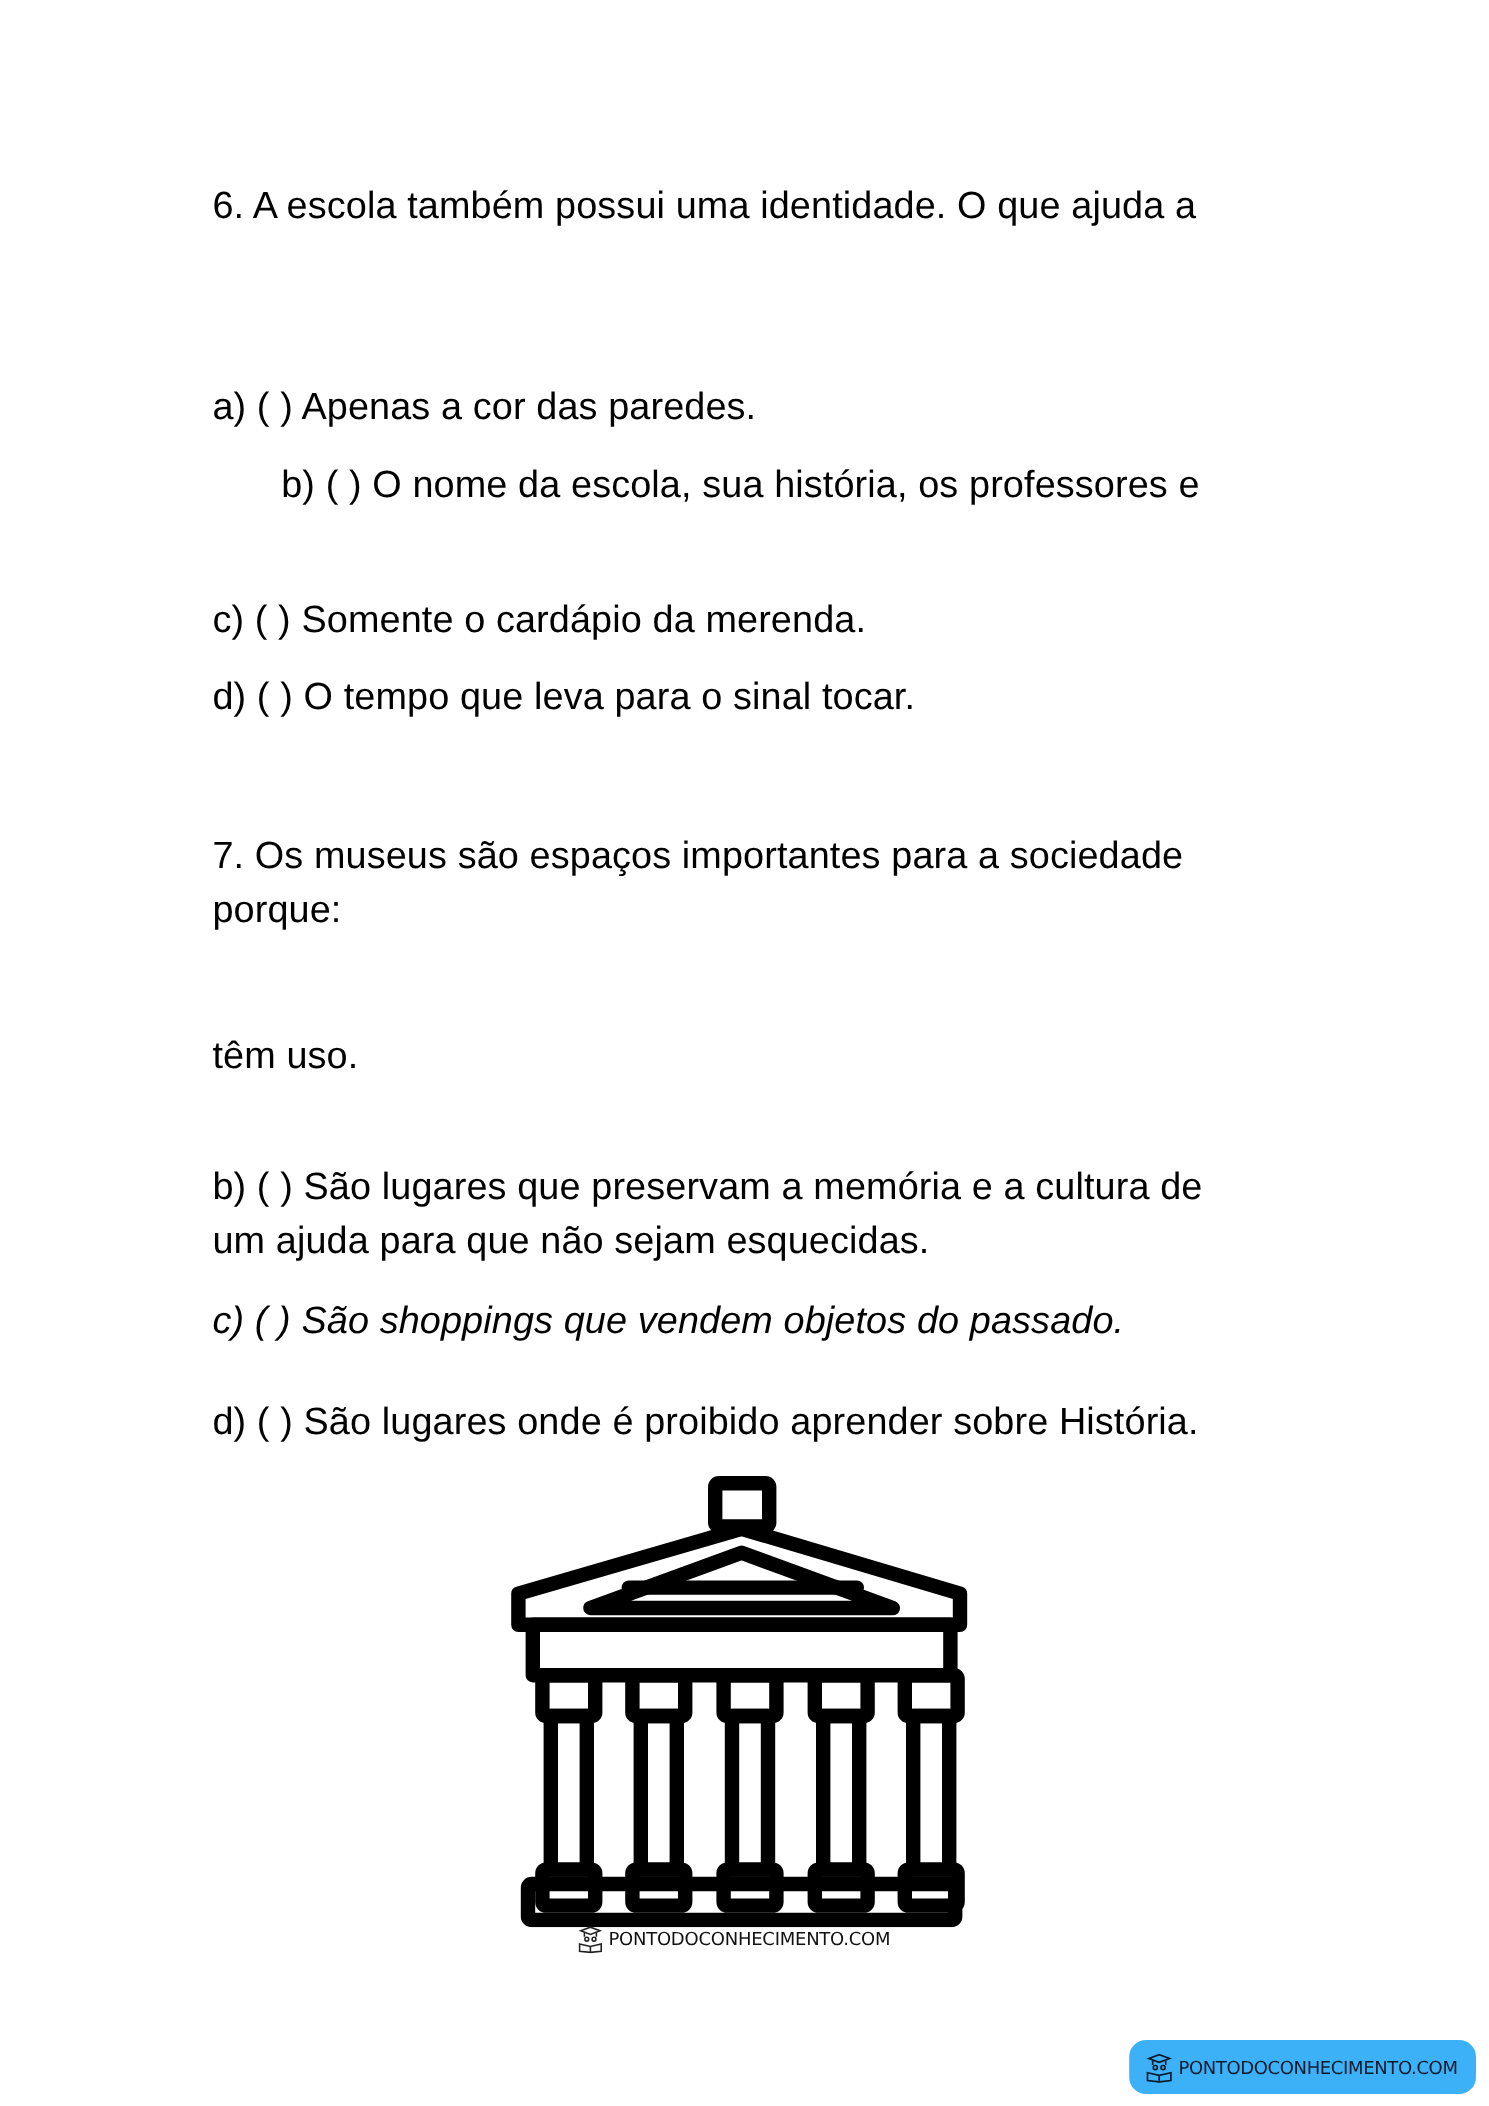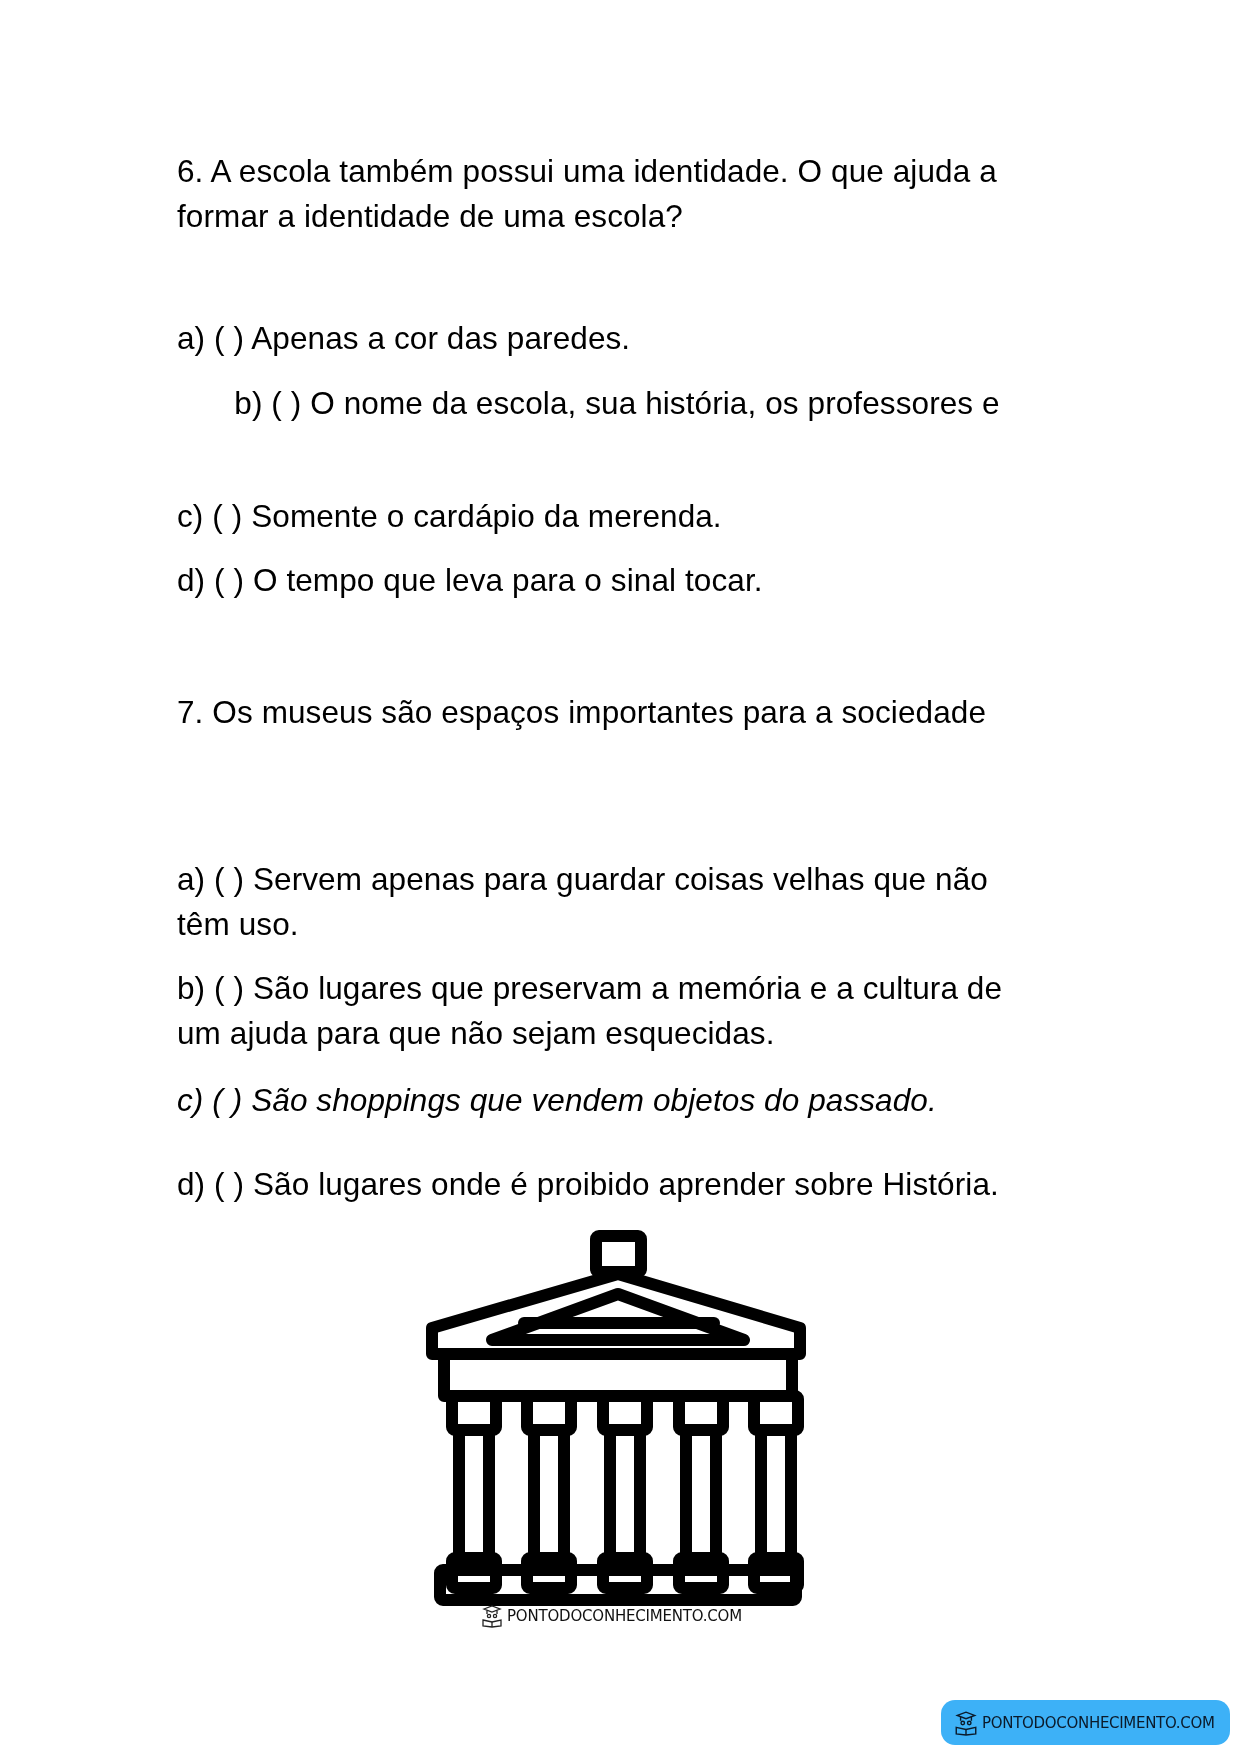--- a/index.html
+++ b/index.html
@@ -57,42 +57,41 @@
     }
     svg { display: block; }
   </style>
 </head>
 <body>
 
 <div class="page">
 
   <div class="block" style="top:149px;">
     <p class="q-title">6. A escola também possui uma identidade. O que ajuda a</p>
-    <p class="q-title">formar a identidade de uma escola?</p>
   </div>
 
   <div class="block" style="top:316px;">
     <p class="opt">a) (  ) Apenas a cor das paredes.</p>
   </div>
   <div class="block" style="top:381px;text-align:center;">
     <p class="opt">b) (  ) O nome da escola, sua história, os professores e</p>
   </div>
   <div class="block" style="top:558px;">
     <p class="opt">d) (  ) O tempo que leva para o sinal tocar.</p>
   </div>
   <div class="block" style="top:494px;">
     <p class="opt">c) (  ) Somente o cardápio da merenda.</p>
   </div>
 
   <div class="block" style="top:690px;">
     <p class="q-title">7. Os museus são espaços importantes para a sociedade</p>
+    <p class="q-title">porque:</p>
   </div>
 
   <div class="block" style="top:857px;">
-    <p class="opt">a) (  ) Servem apenas para guardar coisas velhas que não</p>
     <p class="opt">têm uso.</p>
   </div>
   <div class="block" style="top:966px;">
     <p class="opt">b) (  ) São lugares que preservam a memória e a cultura de</p>
     <p class="opt">um ajuda para que não sejam esquecidas.</p>
   </div>
   <div class="block" style="top:1078px;font-style:italic;">
     <p class="opt">c) (  ) São shoppings que vendem objetos do passado.</p>
   </div>
   <div class="block" style="top:1142px;margin-top:20px;">

